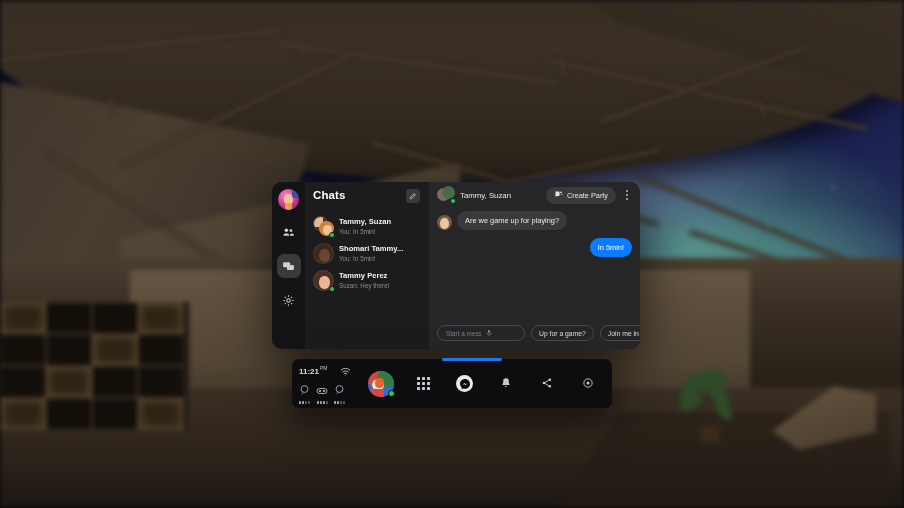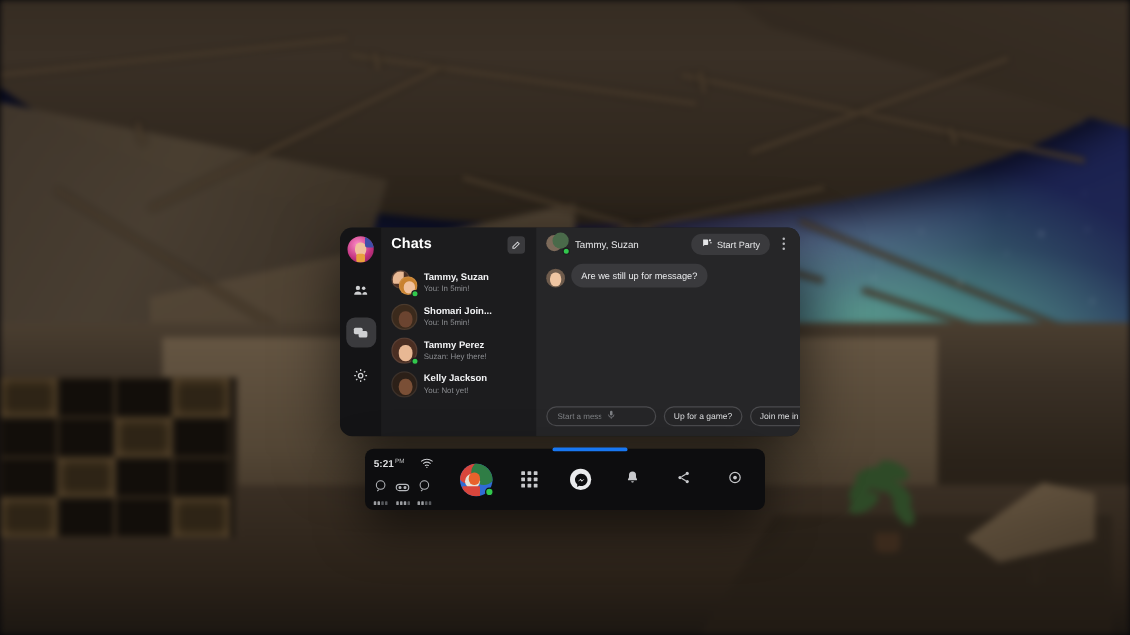--- a/index.html
+++ b/index.html
@@ -597,45 +597,34 @@
               <div class="row-sub">You: In 5min!</div>
             </div>
           </div>
           <div class="chat-row">
             <div class="row-av">
               <div class="circ" style="background: rgb(59, 42, 28);">
                 <div class="skin" style="background:#6b4430;"></div>
               </div>
             </div>
             <div class="row-text">
-              <div class="row-name">Shomari Join...</div>
+              <div class="row-name">Shomari Tammy...</div>
               <div class="row-sub">You: In 5min!</div>
             </div>
           </div>
           <div class="chat-row">
             <div class="row-av">
               <div class="circ" style="background: rgb(74, 46, 34);">
                 <div class="skin" style="background:#e8b894;"></div>
               </div>
               <div class="dot-online"></div>
             </div>
             <div class="row-text">
               <div class="row-name">Tammy Perez</div>
               <div class="row-sub">Suzan: Hey there!</div>
-            </div>
-          </div>
-          <div class="chat-row">
-            <div class="row-av">
-              <div class="circ" style="background: rgb(44, 32, 24);">
-                <div class="skin" style="background:#7a4f36;"></div>
-              </div>
-            </div>
-            <div class="row-text">
-              <div class="row-name">Kelly Jackson</div>
-              <div class="row-sub">You: Not yet!</div>
             </div>
           </div>
         </div>
     </div>
 
     <div class="conv-col">
       <div class="conv-head">
         <div class="conv-av">
           <div class="c1"></div>
           <div class="c2"></div>
@@ -644,36 +633,39 @@
         <div class="conv-title">Tammy, Suzan</div>
 
         <div class="party-btn">
           <span>
             <svg width="9" height="9" viewBox="0 0 24 24" fill="currentColor">
               <path d="M4 4h9c1 0 1.8.8 1.8 1.8v8.4c0 1-.8 1.8-1.8 1.8H7l-3 2.6V4z"></path>
               <circle cx="18.5" cy="6" r="2.3"></circle>
                 <circle cx="20.6" cy="11" r="1.6"></circle>
             </svg>
           </span>
-          <span>Start Party</span>
+          <span>Create Party</span>
         </div>
 
         <div class="kebab">
           <i></i>
             <i></i>
             <i></i>
         </div>
       </div>
 
       <div class="msgs" id="msgs">
           <div class="msg">
             <div class="msg-av">
               <div style="position:absolute;left:3px;top:3px;width:9px;height:11px;border-radius:46%;background:#efc5a2;"></div>
             </div>
-            <div class="bubble">Are we still up for message?</div>
+            <div class="bubble">Are we game up for playing?</div>
+          </div>
+          <div class="msg out">
+            <div class="bubble">In 5min!</div>
           </div>
         </div>
 
       <div class="composer">
         <div class="input-pill">
           <span>Start a message...</span>
           <span class="mic">
             <svg width="8" height="8" viewBox="0 0 24 24" fill="currentColor">
               <rect x="9" y="2" width="6" height="11" rx="3"></rect>
               <path d="M5.5 11a6.5 6.5 0 0 0 13 0" fill="none" stroke="currentColor" stroke-width="2"></path>
@@ -688,21 +680,21 @@
       </div>
     </div>
   </div>
 
   <div class="taskbar">
     <div class="tb-accent"></div>
 
     <div class="tb-left">
       <div class="tb-statusrow">
         <div class="tb-time">
-          <span>5:21</span><sup>PM</sup>
+          <span>11:21</span><sup>PM</sup>
         </div>
         <span style="color:#c8c9cc;">
           <svg width="11" height="9" viewBox="0 0 24 20" fill="none" stroke="currentColor" stroke-width="1.9" stroke-linecap="round">
             <path d="M2.5 6.5a15 15 0 0 1 19 0"></path>
             <path d="M6 10.5a10 10 0 0 1 12 0"></path>
             <path d="M9.3 14.3a5 5 0 0 1 5.4 0"></path>
             <circle cx="12" cy="17.6" r="1.1" fill="currentColor" stroke="none"></circle>
           </svg>
         </span>
       </div>

